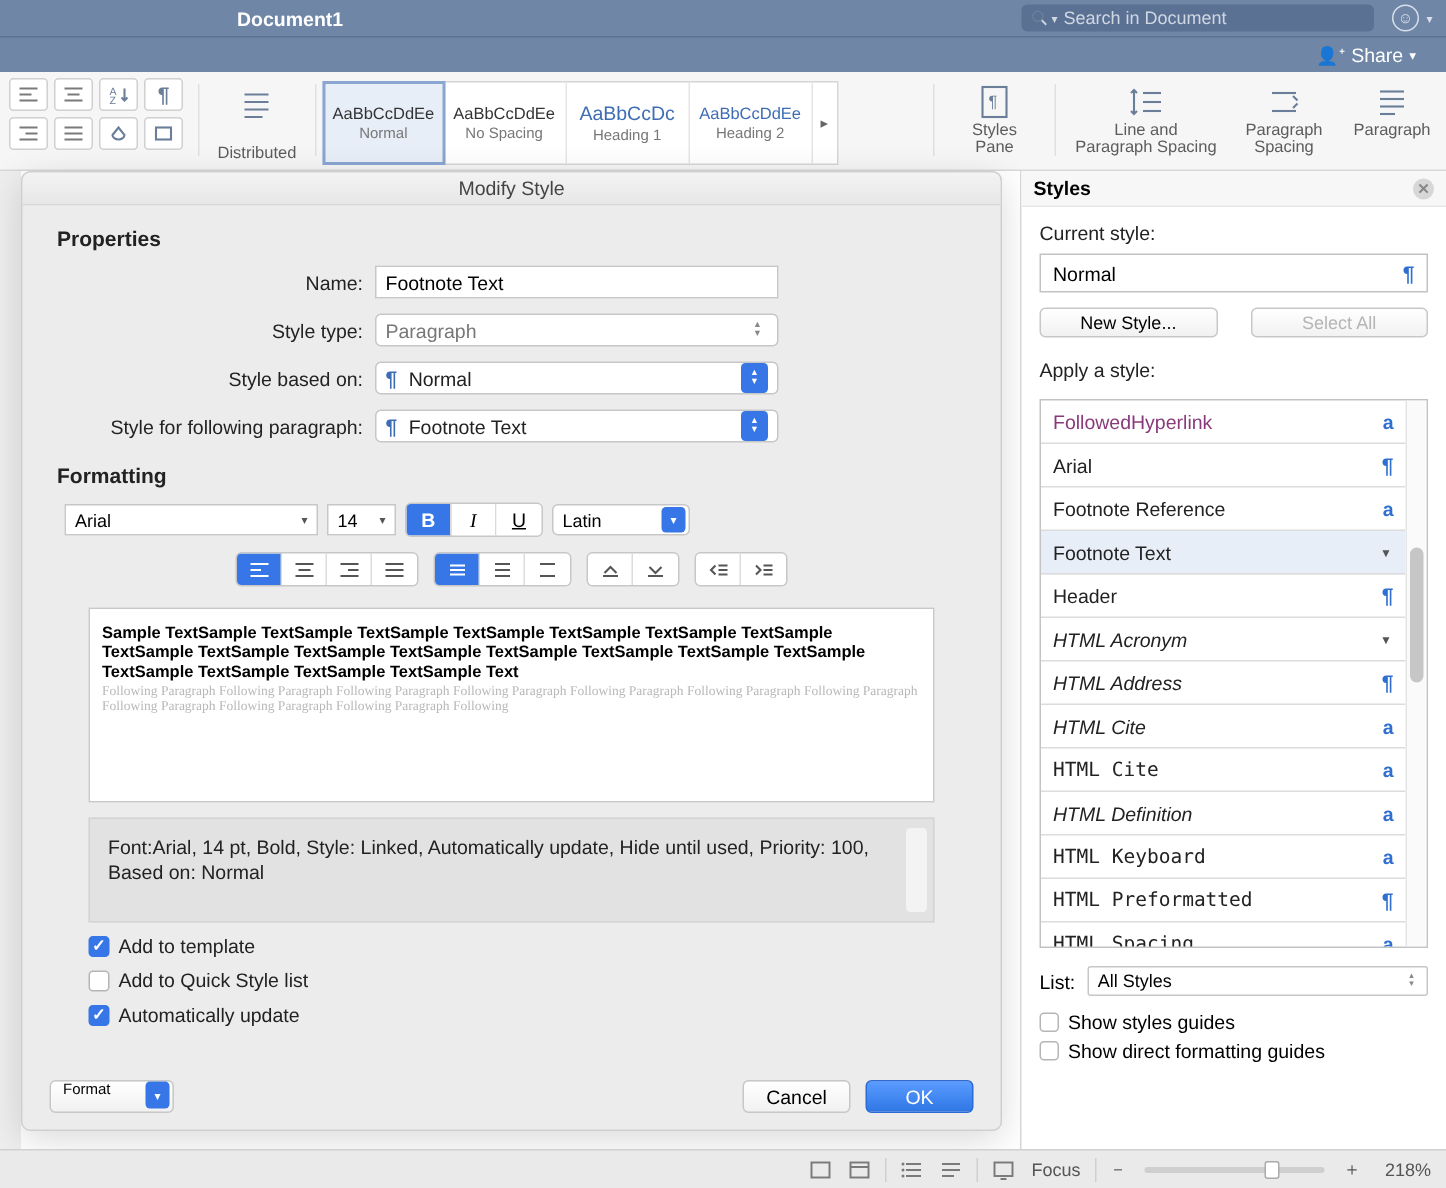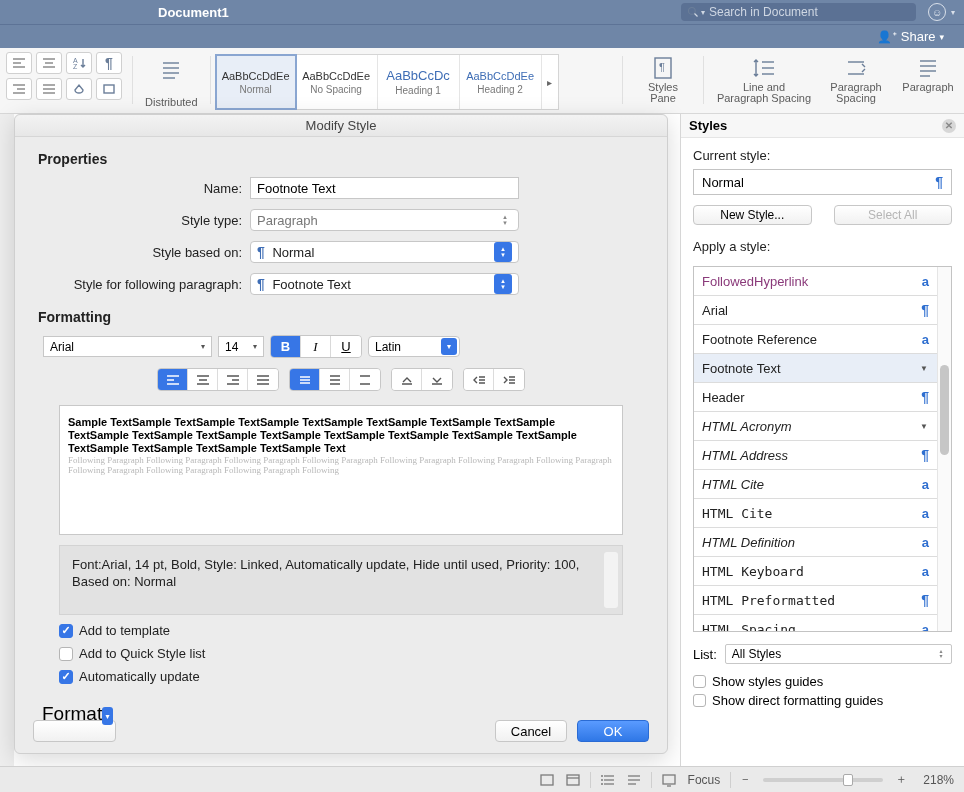--- a/index.html
+++ b/index.html
@@ -106,21 +106,21 @@
 
 .desc-box { margin: 10px 24px 0; background: #e2e2e2; border: 1px solid #d3d3d3; padding: 10px 12px; height: 70px; font-size: 13px; color: #222; line-height: 17px; position: relative; }
 .desc-scroll-thumb { position: absolute; right: 4px; top: 6px; width: 14px; height: 56px; background: #f3f3f3; border-radius: 3px; }
 
 .chk-row { display: flex; align-items: center; gap: 6px; margin-left: 24px; margin-top: 8px; font-size: 13px; color: #222; }
 .chk { width: 14px; height: 14px; border: 1px solid #b5b5b5; border-radius: 3px; background: #fff; display: flex; align-items: center; justify-content: center; }
 .chk.on { background: #3776e6; border-color: #3776e6; }
 .chk.on::after { content: "✓"; color: #fff; font-size: 11px; font-weight: 700; }
 
 .dlg-footer { height: 44px; display: flex; align-items: center; padding: 0 18px; }
-.fmt-menu { height: 22px; width: 83px; border: 1px solid #c7c7c7; border-radius: 4px; background: linear-gradient(#fff,#f1f1f1); display: flex; align-items: flex-end; justify-content: space-between; padding: 0 2px 16px 8px; font-size: 19px; }
+.fmt-menu { height: 22px; width: 83px; border: 1px solid #c7c7c7; border-radius: 4px; background: linear-gradient(#fff,#f1f1f1); display: flex; align-items: flex-start; justify-content: space-between; padding: 0 2px 16px 8px; font-size: 10px; }
 .fmt-menu .end { width: 16px; height: 18px; background: #3776e6; border-radius: 3px; display: flex; align-items: center; justify-content: center;}
 .fmt-menu .end::after { content: "▾"; color: #fff; font-size: 8px; }
 .dlg-footer .spacer { flex: 1; }
 .btn { height: 22px; min-width: 72px; border-radius: 4px; border: 1px solid #c7c7c7; background: linear-gradient(#fff,#f1f1f1); font-size: 13px; display: flex; align-items: center; justify-content: center; margin-left: 10px; }
 .btn.primary { background: linear-gradient(#5a9bff,#2f77e6); color: #fff; border-color: #2a6bd4; }
 
 
 .styles-pane { position: absolute; right: 0; top: 0; width: 284px; bottom: 0; background: #fff; border-left: 1px solid #d6d6d6; display: flex; flex-direction: column; }
 .sp-header { height: 24px; display: flex; align-items: center; justify-content: space-between; padding: 0 8px; font-weight: 700; font-size: 13px; border-bottom: 1px solid #e5e5e5; background: #f7f7f7; }
 .sp-close { width: 14px; height: 14px; border-radius: 50%; background: #d7d7d7; color: #888; font-size: 10px; display: flex; align-items: center; justify-content: center; }

